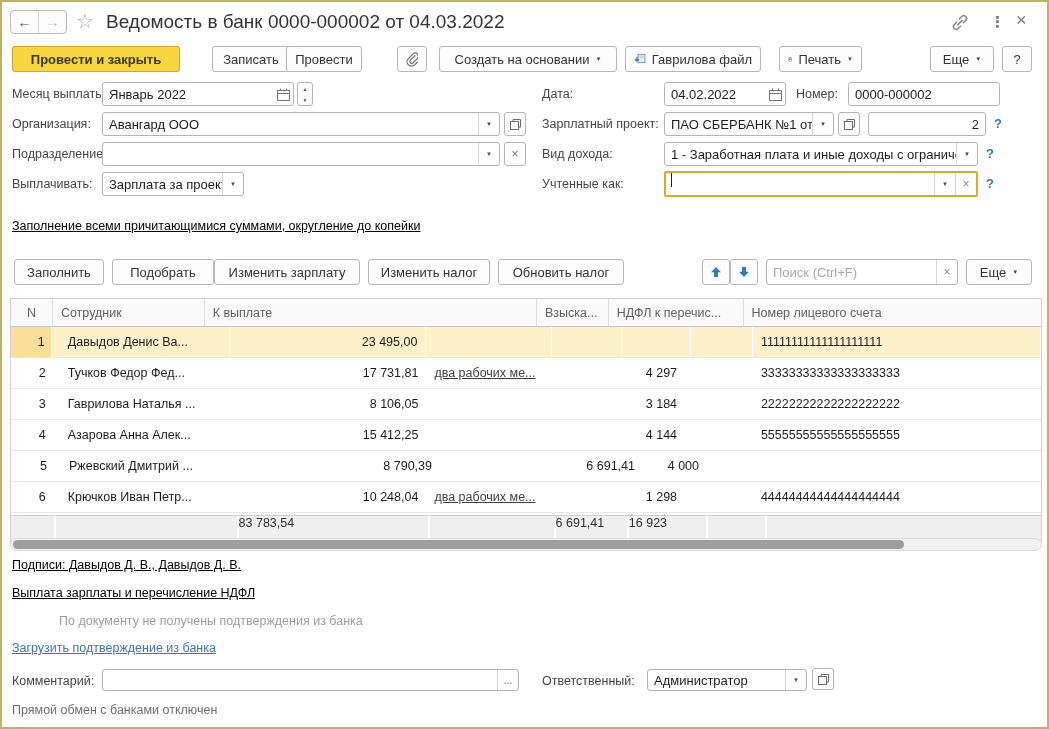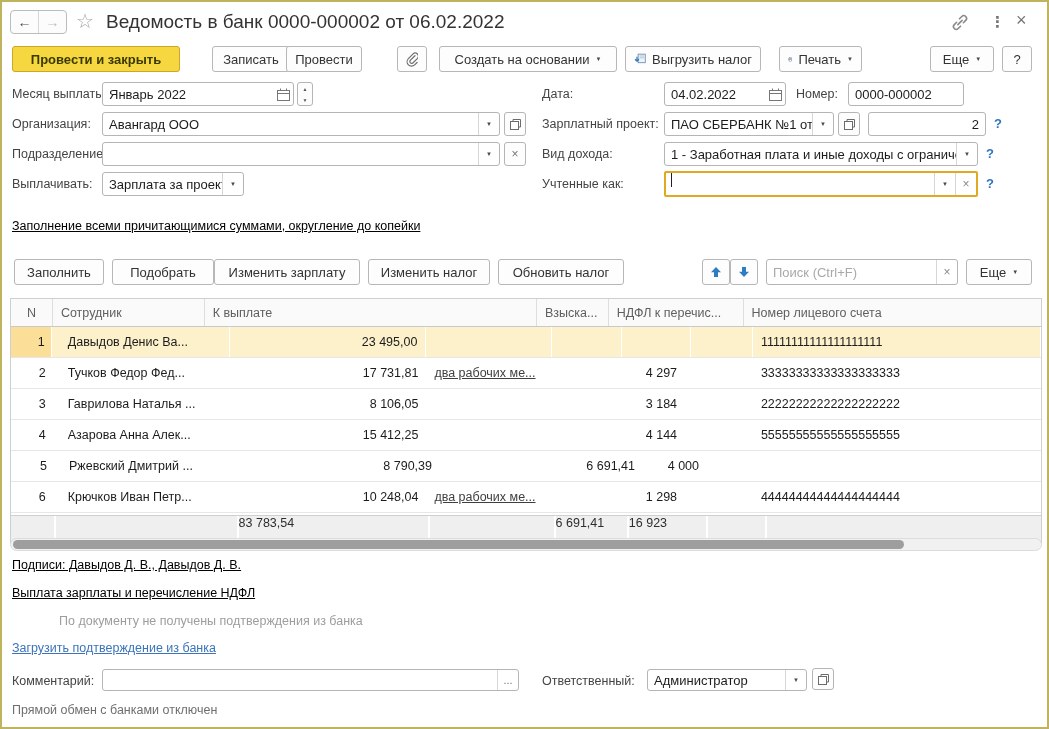--- a/index.html
+++ b/index.html
@@ -88,21 +88,21 @@
 
   <div class="abs navgrp" style="left:8px; top:8px;">
     <div class="half nav-back">
         <span>←</span>
       </div>
     <div class="half nav-fwd">
         <span>→</span>
       </div>
   </div>
   <div class="abs star" style="left:74px; top:9px;">☆</div>
-  <div class="abs wtitle" style="left:104px; top:9px;">Ведомость в банк 0000-000002 от 06.02.2022</div>
+  <div class="abs wtitle" style="left:104px; top:9px;">Ведомость в банк 0000-000002 от 04.03.2022</div>
 
   <div class="abs chromeic" style="left:948px; top:11px;">
     <svg width="20" height="19" viewBox="0 0 18 18">
       <g fill="none" stroke="#8a8a8a" stroke-width="1.5" stroke-linecap="round">
         <path d="M7 11 L11 7"></path>
         <path d="M8.5 5.5 l2.2-2.2 a2.6 2.6 0 0 1 3.7 3.7 l-2.2 2.2"></path>
         <path d="M9.5 12.5 l-2.2 2.2 a2.6 2.6 0 0 1-3.7-3.7 l2.2-2.2"></path>
       </g>
     </svg>
   </div>
@@ -130,21 +130,21 @@
     <span class="caret-dn">▼</span>
   </div>
 
   <div class="btn" style="left:623px; top:44px; width:136px;">
     <svg width="16" height="14" viewBox="0 0 16 14">
       <rect x="5.5" y="0.5" width="9.5" height="11.5" fill="#eef3fa" stroke="#5b7aa6"></rect>
       <line x1="7.5" y1="3" x2="13.5" y2="3" stroke="#9fb3cd"></line>
       <line x1="7.5" y1="5.5" x2="13.5" y2="5.5" stroke="#9fb3cd"></line>
       <path d="M4 4 v6 M4 10 l-2.6-2.6 M4 10 l2.6-2.6" stroke="#2d7dc1" stroke-width="1.7" fill="none"></path>
     </svg>
-    <span>Выгрузить налог</span>
+    <span>Гаврилова файл</span>
   </div>
 
   <div class="btn" style="left:777px; top:44px; width:83px;">
     <svg width="14" height="13" viewBox="0 0 14 13">
       <rect x="3.5" y="0.5" width="7" height="3" fill="#fff" stroke="#4a6076"></rect>
       <rect x="0.5" y="3.5" width="13" height="5.5" rx="1" fill="#dde6ee" stroke="#4a6076"></rect>
       <rect x="3.5" y="7.5" width="7" height="5" fill="#fff" stroke="#4a6076"></rect>
     </svg>
     <span>Печать</span>
     <span class="caret-dn">▼</span>
@@ -214,21 +214,21 @@
     <span class="seg">
       <svg width="13" height="13" viewBox="0 0 13 13">
           <rect x="0.5" y="2.5" width="12" height="10" fill="none" stroke="#777"></rect>
           <line x1="0.5" y1="5.5" x2="12.5" y2="5.5" stroke="#777"></line>
           <line x1="3.5" y1="0.5" x2="3.5" y2="2.5" stroke="#777"></line>
           <line x1="9.5" y1="0.5" x2="9.5" y2="2.5" stroke="#777"></line>
         </svg>
     </span>
   </div>
   <div class="lbl" style="left:794px; top:85px;">Номер:</div>
-  <div class="field" style="left:846px; top:80px; width:116px;">
+  <div class="field" style="left:846px; top:80px; width:152px;">
     <span class="val">0000-000002</span>
   </div>
 
   <div class="lbl" style="left:540px; top:115px;">Зарплатный проект:</div>
   <div class="field" style="left:662px; top:110px; width:170px;">
     <span class="val">ПАО СБЕРБАНК №1 от 2</span>
     <span class="seg divided">
         <span class="caret-dn">▼</span>
       </span>
   </div>

